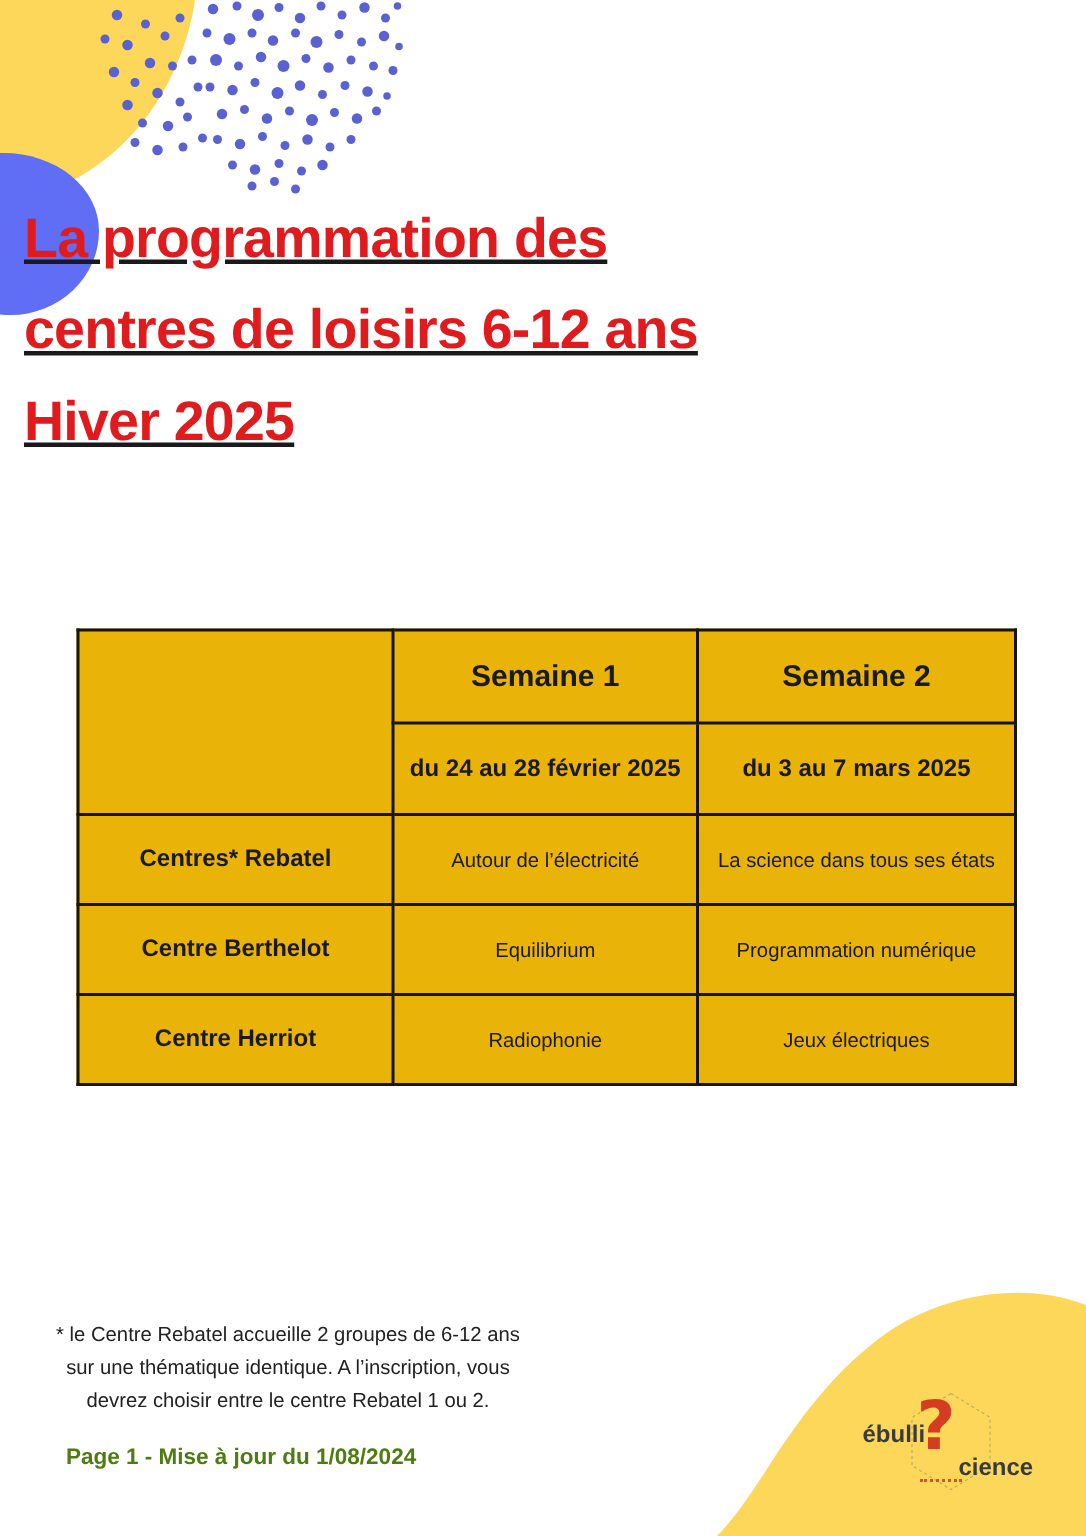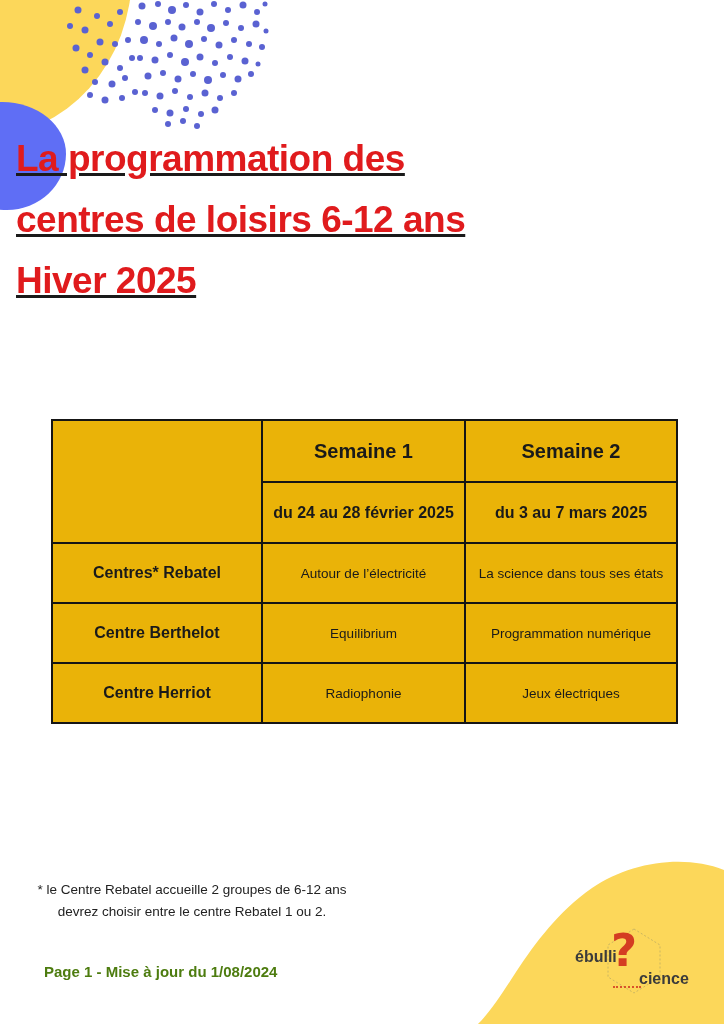--- a/index.html
+++ b/index.html
@@ -290,20 +290,21 @@
         <th class="rname">Centre Herriot</th>
         <td class="cell">Radiophonie</td>
         <td class="cell">Jeux électriques</td>
       </tr>
     </tbody>
   </table>
 </div>
 
 <div class="footnote">
   <span>* le Centre Rebatel accueille 2 groupes de 6-12 ans</span>
+  <span>sur une thématique identique. A l’inscription, vous</span>
   <span>devrez choisir entre le centre Rebatel 1 ou 2.</span>
 </div>
 
 <div class="page-info">Page 1 - Mise à jour du 1/08/2024</div>
 
 <svg class="blob-bottom-yellow" viewBox="0 0 264 170" preserveAspectRatio="none">
   <path d="M264,16 C224,0 170,8 132,34 C98,58 76,88 56,118 C42,140 30,158 18,170 L264,170 Z"></path>
 </svg>
 
 <div class="logo">

